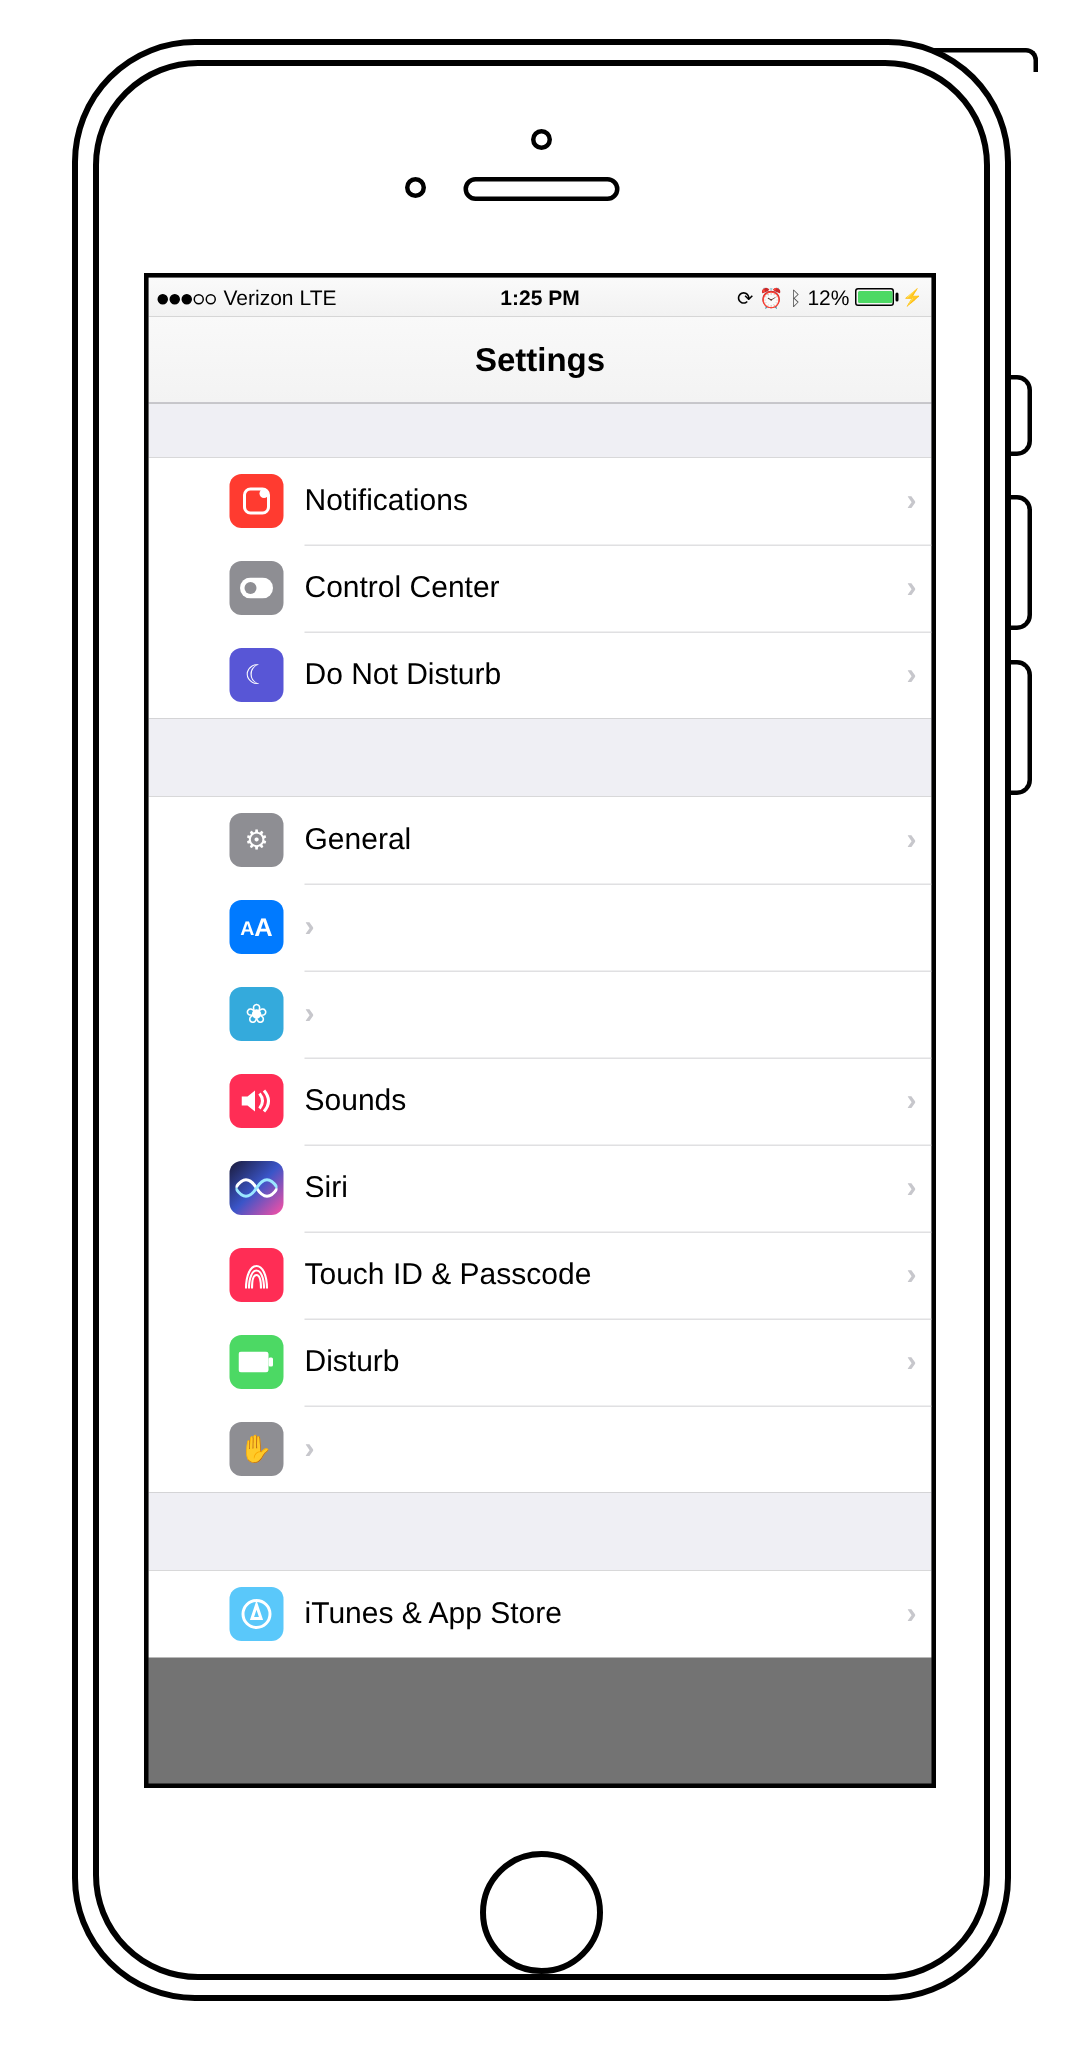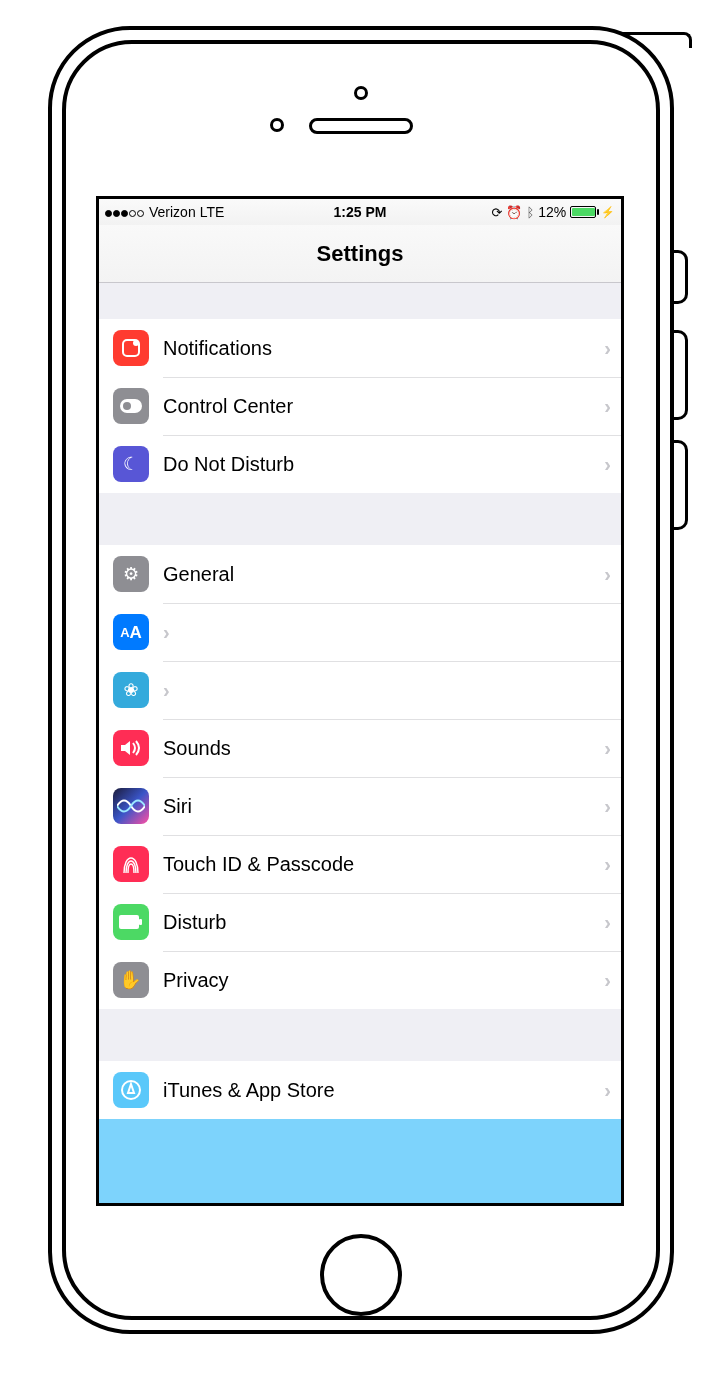--- a/index.html
+++ b/index.html
@@ -40,24 +40,24 @@
   .sw3   { right: 34px; top: 440px; width: 18px; height: 90px; border-radius: 0 10px 10px 0; border-left: none; }
   
   .cam    { position: absolute; left: 50%; top: 86px;  width: 14px; height: 14px; border: 3px solid #000; border-radius: 50%; transform: translateX(-50%); }
   .spk    { position: absolute; left: 50%; top: 118px; width: 104px; height: 16px; border: 3px solid #000; border-radius: 10px; transform: translateX(-50%); }
   .prox   { position: absolute; left: 270px; top: 118px; width: 14px; height: 14px; border: 3px solid #000; border-radius: 50%; }
   
   .home   { position: absolute; left: 50%; bottom: 64px; width: 82px; height: 82px; border: 4px solid #000; border-radius: 50%; transform: translateX(-50%); }
   
   .screen {
     position: absolute;
-    left: 96px; top: 196px;
+    left: 96px; top: 182px;
     width: 528px; height: 1010px;
     border: 3px solid #000;
-    background: #7dd3fc;
+    background: #737373;
     overflow: hidden;
   }
   
   .statusbar {
     height: 26px;
     background: linear-gradient(#fafafa,#f2f2f2);
     display: flex;
     align-items: center;
     font-size: 14px;
     padding: 0 6px;
@@ -78,21 +78,21 @@
     height: 58px;
     display:flex; align-items:center; justify-content:center;
     background: linear-gradient(#f9f9f9,#f3f3f3);
     border-bottom:1px solid #c8c7cc;
     font-size: 22px;
     font-weight: 700;
   }
   
   .gap { height: 36px; background:#efeff4; }
   
-  .group { background:#fff; }
+  .group { background:#fff;padding-left:40px; }
   .row {
     display:flex; align-items:center;
     height: 58px;
     padding-left: 14px;
     cursor:pointer;
   }
   .row + .row .row-inner { border-top:1px solid #e0e0e2;gap:24px; }
   .row-inner {
     display:flex; align-items:center;
     flex:1; height:100%;
@@ -278,21 +278,20 @@
       <div class="row-inner">
         <span class="label">Disturb</span>
         <span class="chev">›</span>
       </div>
     </div>
     <div class="row">
       <div class="icon ic-grey">
           <span class="glyph">✋</span>
         </div>
       <div class="row-inner">
-        <span class="label">Privacy</span>
         <span class="chev">›</span>
       </div>
     </div>
   </div>
 
   <div class="gap" style="height:52px;"></div>
 
   <div class="group">
     <div class="row">
       <div class="icon ic-teal">

